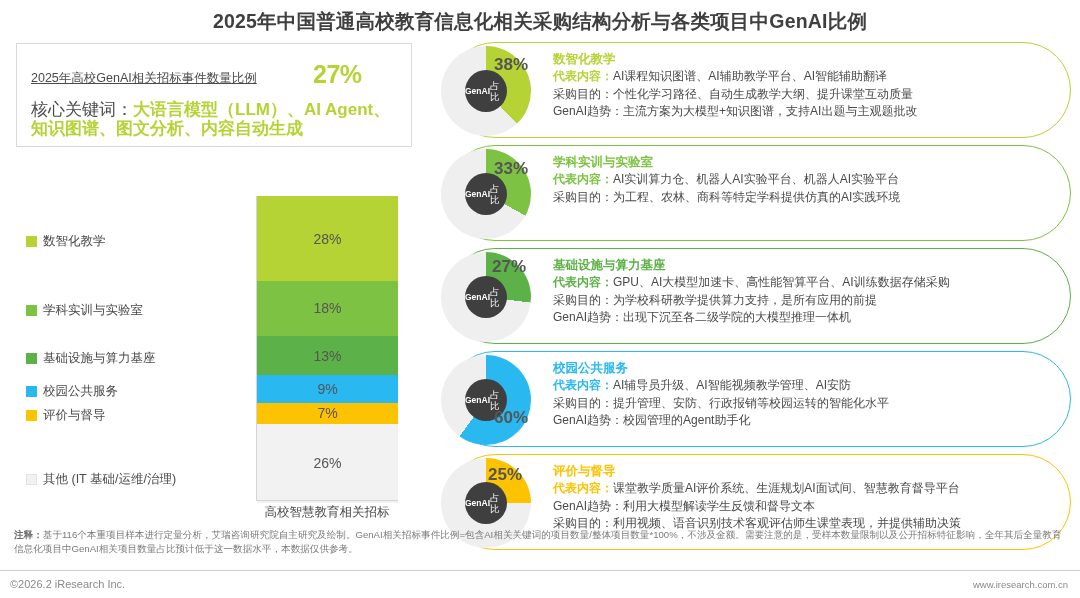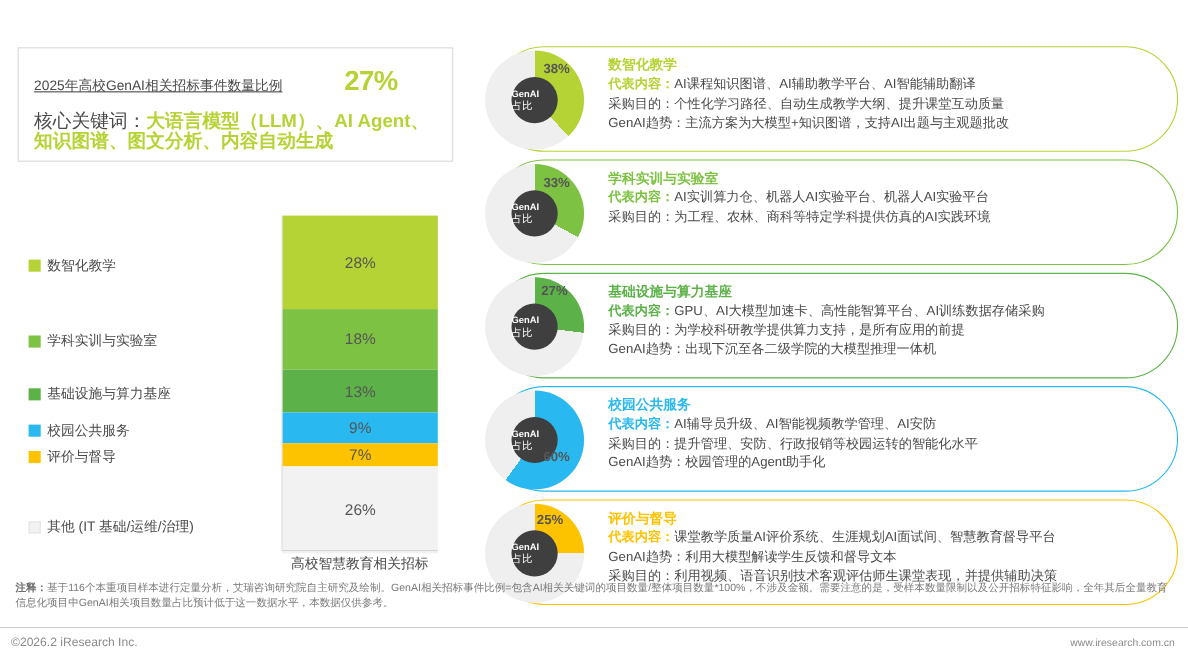--- a/index.html
+++ b/index.html
@@ -79,27 +79,27 @@
     border: 1.4px solid #b5d334; border-radius: 48px; background: #fff;
   }
   .donut {
     position: absolute; left: -7px; top: 3px;
     width: 90px; height: 90px; border-radius: 50%;
   }
   .donut-hole {
     position: absolute; left: 50%; top: 50%;
     width: 42px; height: 42px; margin: -21px 0 0 -21px;
     border-radius: 50%; background: #3f3f3f;
-    display: flex; flex-direction: column;
-    align-items: flex-start; justify-content: center;
+    display: flex; flex-direction: row;
+    align-items: center; justify-content: center;
   }
   .donut-hole .l1 { font-size: 8.5px; font-weight: bold; color: #fff; line-height: 11px; }
   .donut-hole .l2 { font-size: 9.5px; color: #fff; line-height: 11px; }
   .donut-pct {
-    position: absolute; font-size: 12px; font-weight: bold; color: #555;
+    position: absolute; font-size: 17px; font-weight: bold; color: #555;
     white-space: nowrap;
   }
   .card-body { position: absolute; left: 105px; top: 8px; right: 12px; }
   .card-head {
     font-size: 12.5px; font-weight: bold; line-height: 17px;
     white-space: nowrap;
   }
   .card-row {
     font-size: 12px; color: #4a4a4a; line-height: 17.5px; white-space: nowrap;
   }
@@ -122,20 +122,21 @@
   .foot-right {
     position: absolute; right: 12px; top: 8px;
     font-size: 9.5px; color: #8a8a8a;
   }
 </style>
 </head>
 <body>
 
 <div id="page">
 
+  <div class="title">2025年中国普通高校教育信息化相关采购结构分析与各类项目中GenAI比例</div>
 
   <div class="kpi-box">
     <div class="kpi-line1">2025年高校GenAI相关招标事件数量比例</div>
     <div class="kpi-pct">27%</div>
     <div class="kpi-line2"><span>核心关键词：</span><b>大语言模型（LLM）、AI Agent、知识图谱、图文分析、内容自动生成</b></div>
   </div>
 
   <div class="legend">
       <div class="legend-item" style="top: 32.56px;">
         <span class="legend-swatch" style="background: rgb(181, 211, 52);"></span>

